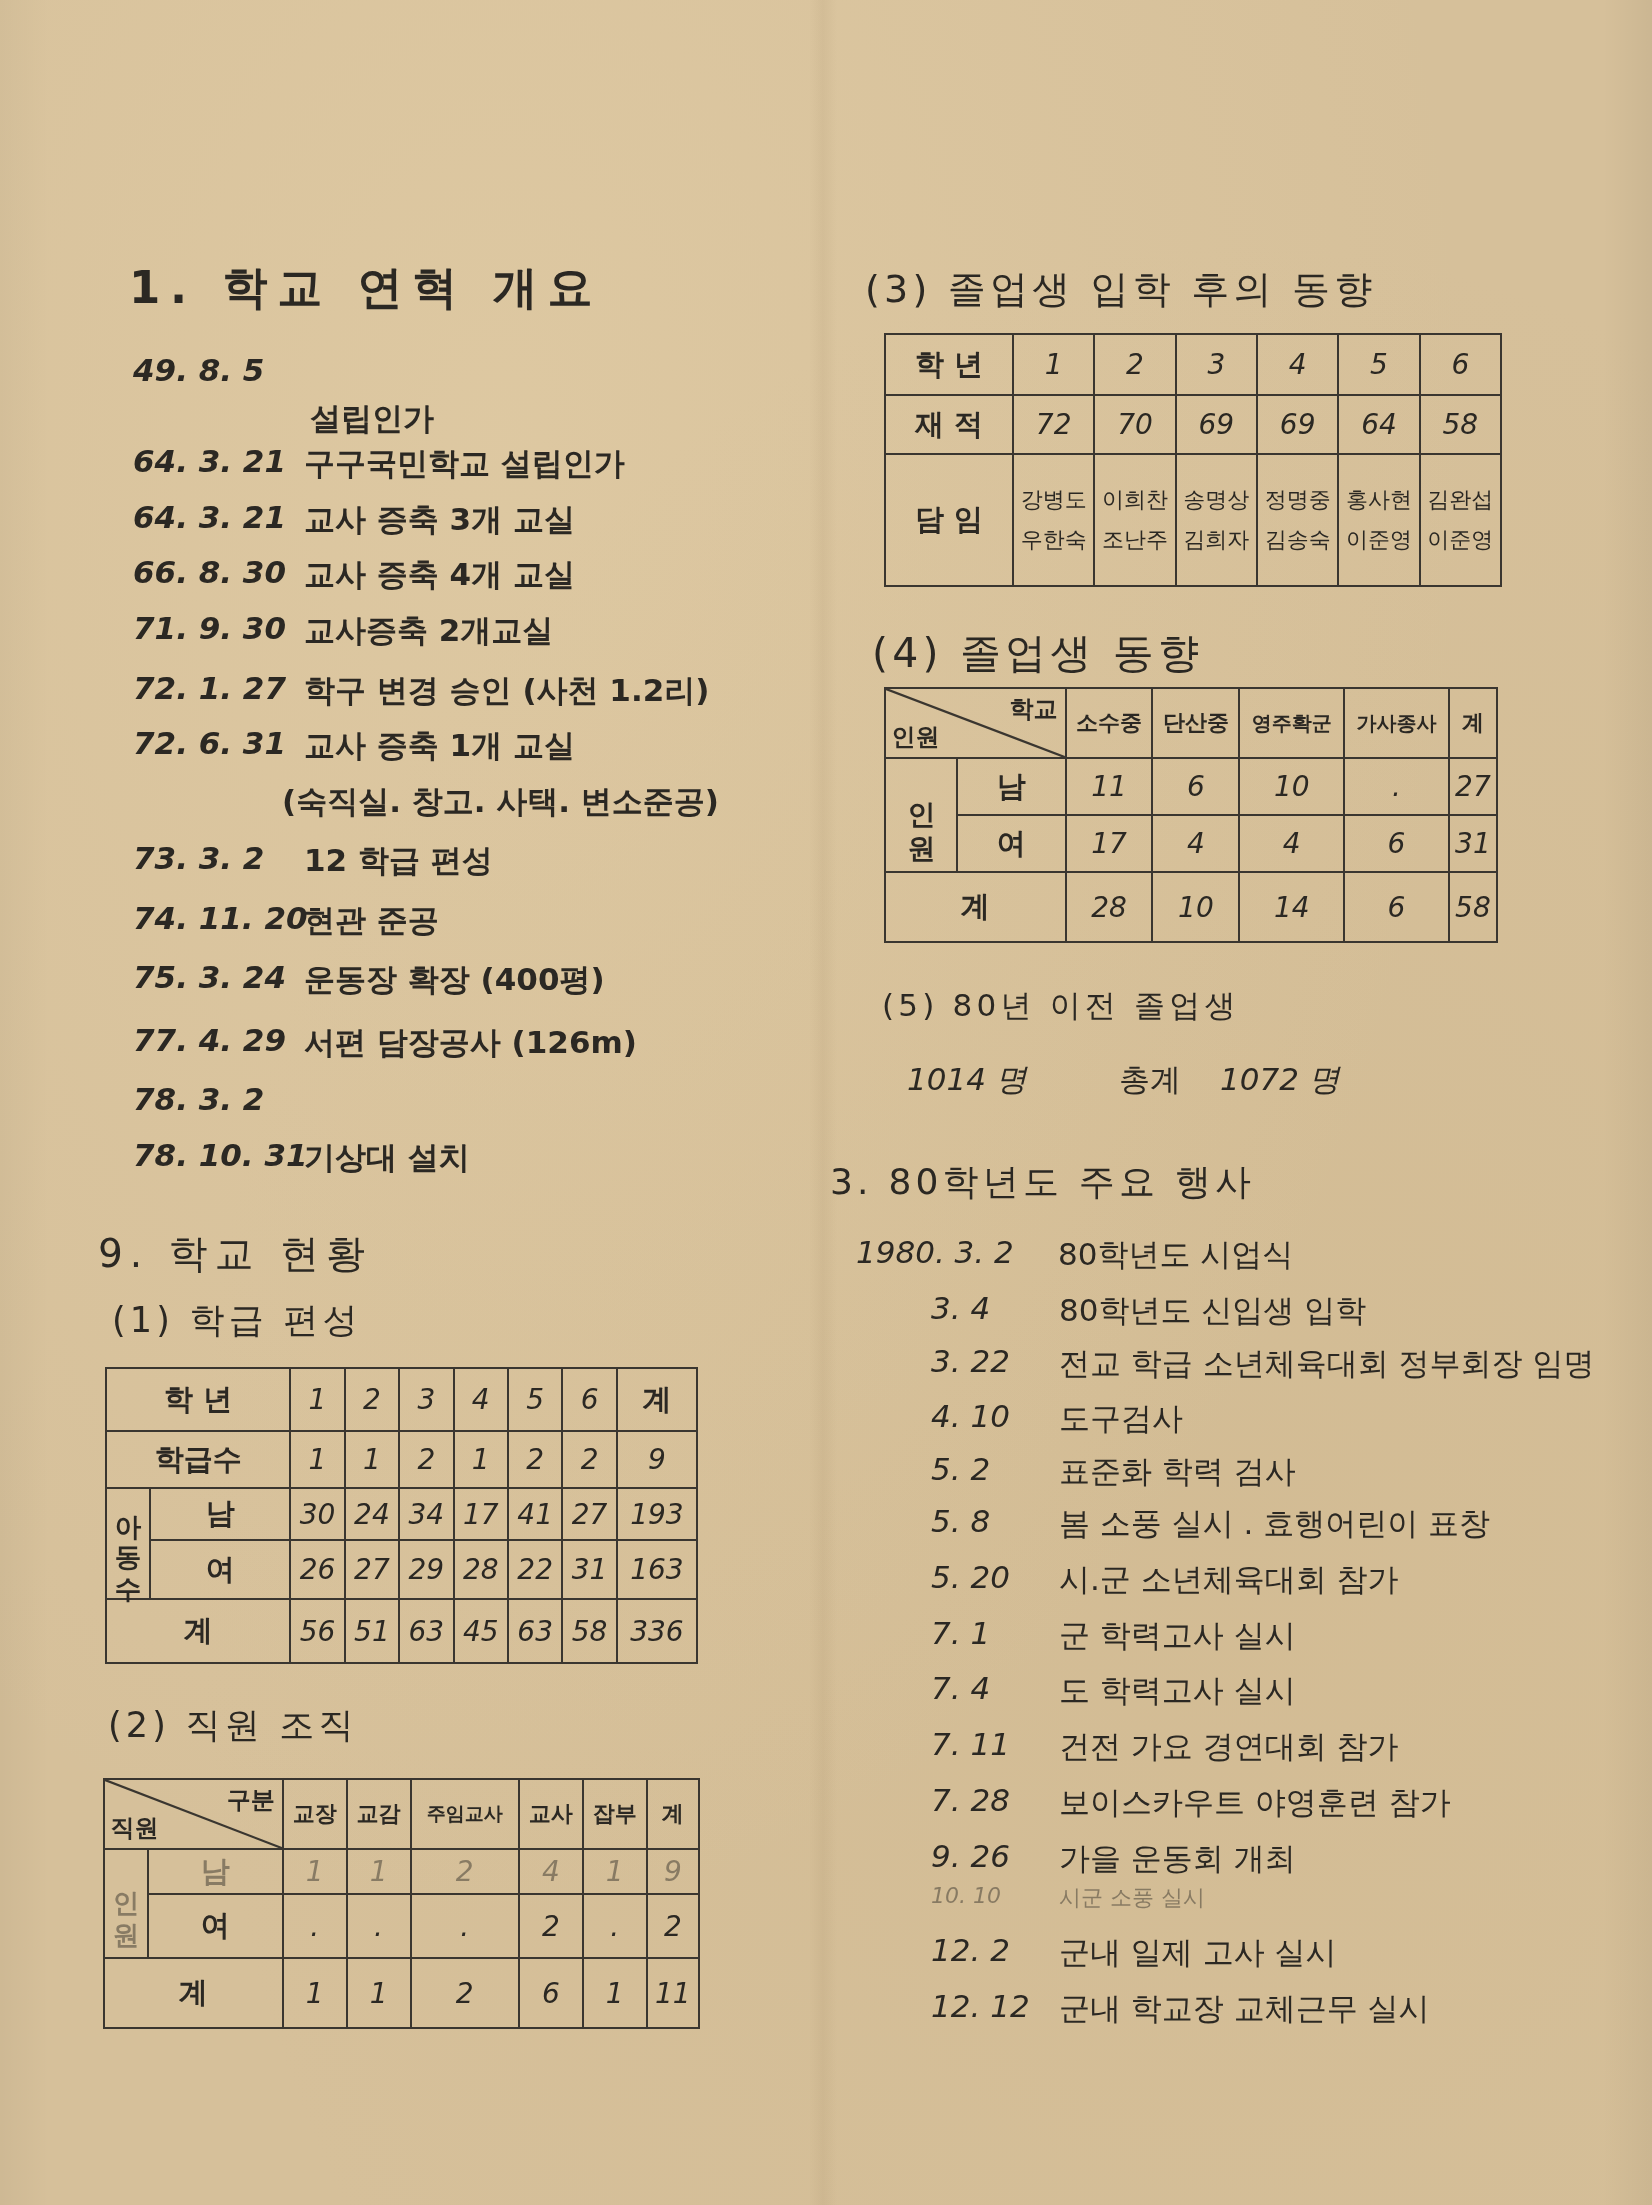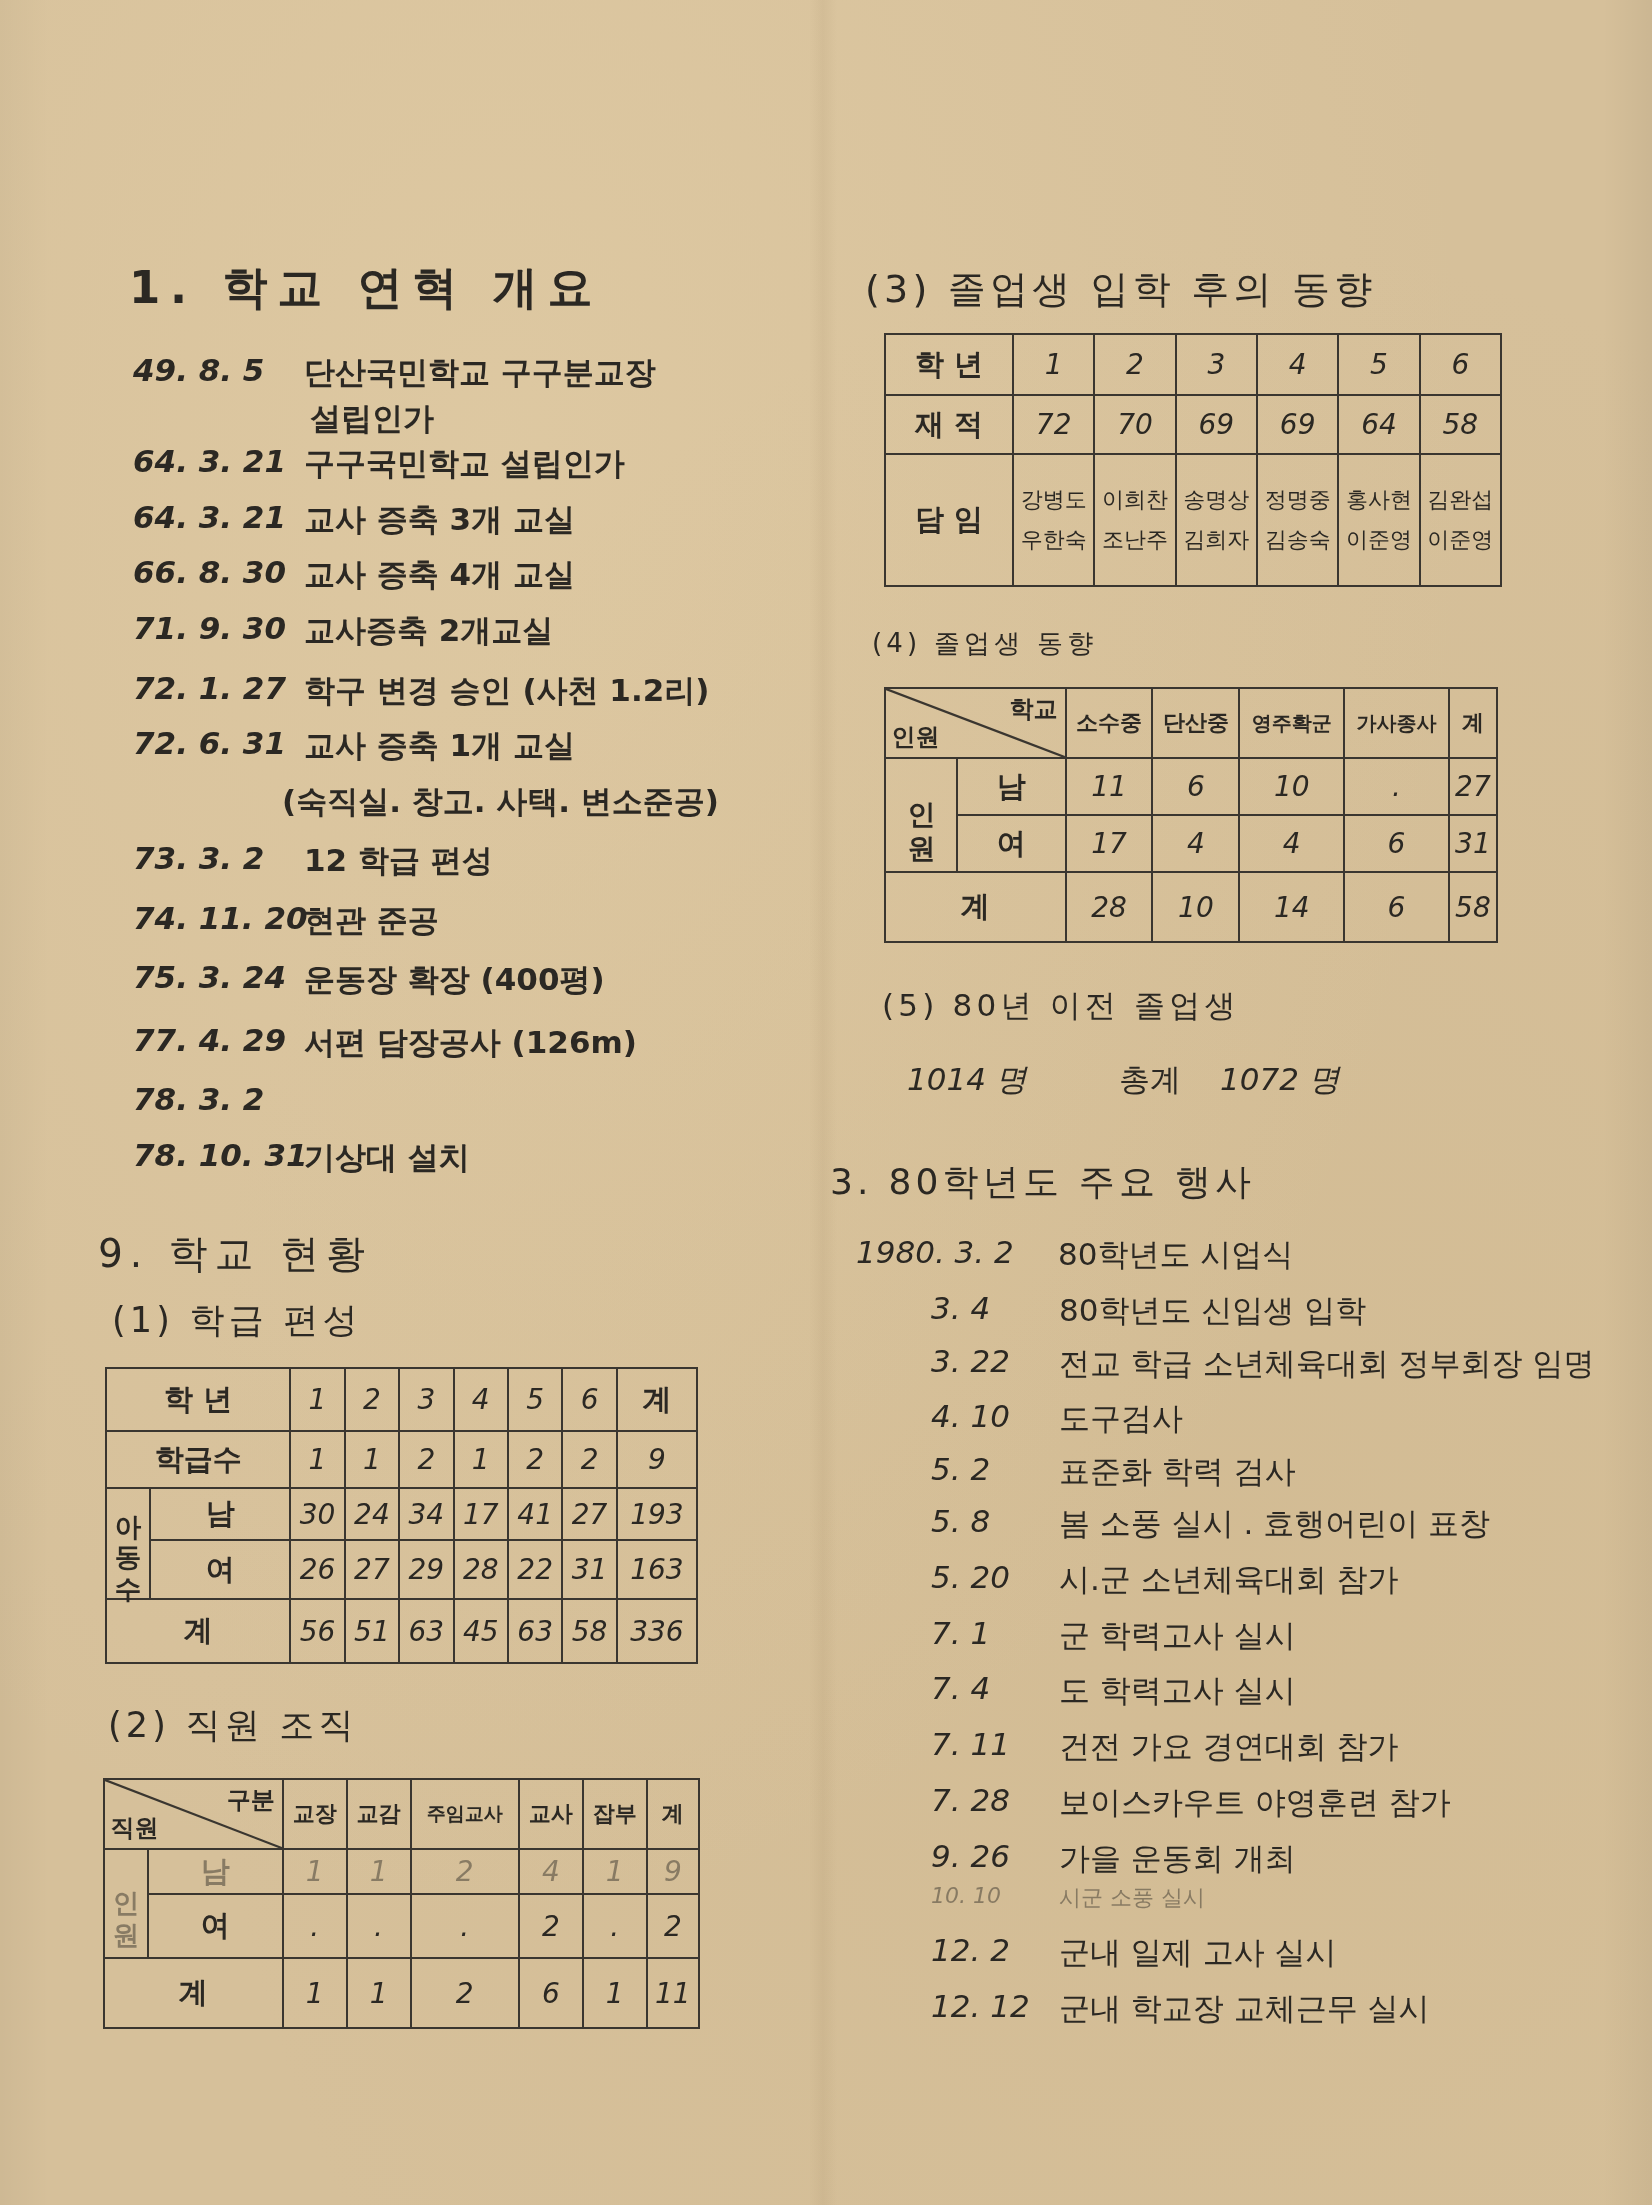--- a/index.html
+++ b/index.html
@@ -42,21 +42,20 @@
 </head>
 <body>
 
 <div class="fold"></div>
 
 <div class="abs h1" style="left:129px;top:258px;">1. 학교 연혁 개요</div>
 
 <div id="history">
     <div class="abs line" style="left: 133px; top: 352px;">
       <span class="d" style="width:171px">49. 8. 5</span>
-      <span>단산국민학교 구구분교장</span>
     </div>
     <div class="abs line" style="left: 310px; top: 398px;">설립인가</div>
     <div class="abs line" style="left: 133px; top: 443px;">
       <span class="d" style="width:171px">64. 3. 21</span>
       <span>구구국민학교 설립인가</span>
     </div>
     <div class="abs line" style="left: 133px; top: 499px;">
       <span class="d" style="width:171px">64. 3. 21</span>
       <span>교사 증축 3개 교실</span>
     </div>
@@ -256,21 +255,21 @@
           <div>이준영</div>
         </td>
     <td class="names">
           <div>김완섭</div>
           <div>이준영</div>
         </td>
   </tr>
 </tbody>
   </table>
 
-<div class="abs h3" style="left:872px;top:626px;font-size:26px;">(4) 졸업생 동향</div>
+<div class="abs h3" style="left:872px;top:626px;font-size:41px;">(4) 졸업생 동향</div>
 
 <table class="hw" style="left:884px;top:687px;width:614px;">
   <tbody>
       <tr style="height:70px;">
     <td colspan="2" style="width:155px;" class="diag">
       <svg viewBox="0 0 100 100" preserveAspectRatio="none">
             <line x1="0" y1="0" x2="100" y2="100" stroke="#3a3630" stroke-width="2.5"></line>
           </svg>
       <span class="tr">학교</span>
       <span class="bl">인원</span>

